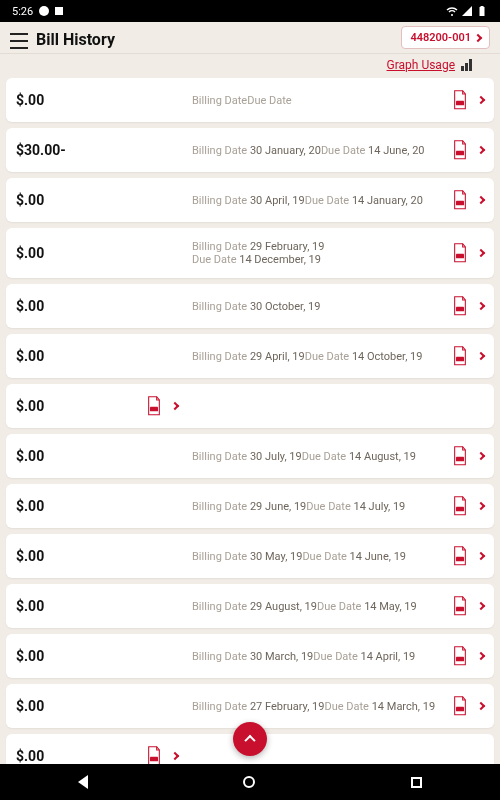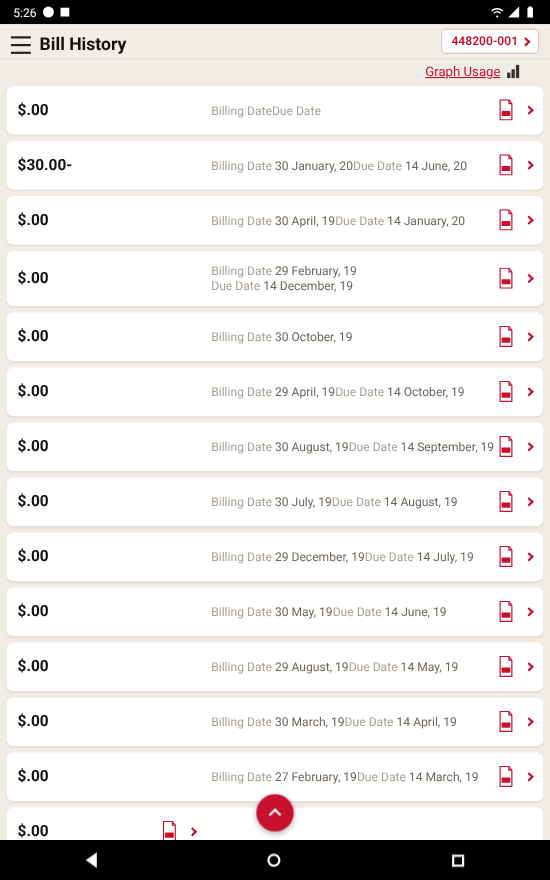--- a/index.html
+++ b/index.html
@@ -162,24 +162,20 @@
       </div>
       <div class="pdf-icon"><svg viewBox="0 0 24 30">
           <path fill="none" stroke="#c8102e" stroke-width="1.6" d="M4 1h12l4 5v22H4z"></path>
           <path fill="none" stroke="#c8102e" stroke-width="1.6" d="M16 1v5h4"></path>
           <rect x="6" y="16" width="12" height="7" rx="1" fill="#c8102e"></rect>
         </svg></div>
       <span class="chev-right row-chev"></span>
     </div>
     <div class="card">
       <div class="amount">$.00</div>
-      <div class="dates">
-        <span><span class="label">Billing Date</span><span class="val"> 30 August, 19</span></span>
-        <span><span class="label">Due Date</span><span class="val"> 14 September, 19</span></span>
-      </div>
       <div class="pdf-icon"><svg viewBox="0 0 24 30">
           <path fill="none" stroke="#c8102e" stroke-width="1.6" d="M4 1h12l4 5v22H4z"></path>
           <path fill="none" stroke="#c8102e" stroke-width="1.6" d="M16 1v5h4"></path>
           <rect x="6" y="16" width="12" height="7" rx="1" fill="#c8102e"></rect>
         </svg></div>
       <span class="chev-right row-chev"></span>
     </div>
     <div class="card">
       <div class="amount">$.00</div>
       <div class="dates">
@@ -189,21 +185,21 @@
       <div class="pdf-icon"><svg viewBox="0 0 24 30">
           <path fill="none" stroke="#c8102e" stroke-width="1.6" d="M4 1h12l4 5v22H4z"></path>
           <path fill="none" stroke="#c8102e" stroke-width="1.6" d="M16 1v5h4"></path>
           <rect x="6" y="16" width="12" height="7" rx="1" fill="#c8102e"></rect>
         </svg></div>
       <span class="chev-right row-chev"></span>
     </div>
     <div class="card">
       <div class="amount">$.00</div>
       <div class="dates">
-        <span><span class="label">Billing Date</span><span class="val"> 29 December, 19</span></span>
+        <span><span class="label">Billing Date</span><span class="val"> 29 June, 19</span></span>
         <span><span class="label">Due Date</span><span class="val"> 14 July, 19</span></span>
       </div>
       <div class="pdf-icon"><svg viewBox="0 0 24 30">
           <path fill="none" stroke="#c8102e" stroke-width="1.6" d="M4 1h12l4 5v22H4z"></path>
           <path fill="none" stroke="#c8102e" stroke-width="1.6" d="M16 1v5h4"></path>
           <rect x="6" y="16" width="12" height="7" rx="1" fill="#c8102e"></rect>
         </svg></div>
       <span class="chev-right row-chev"></span>
     </div>
     <div class="card">

